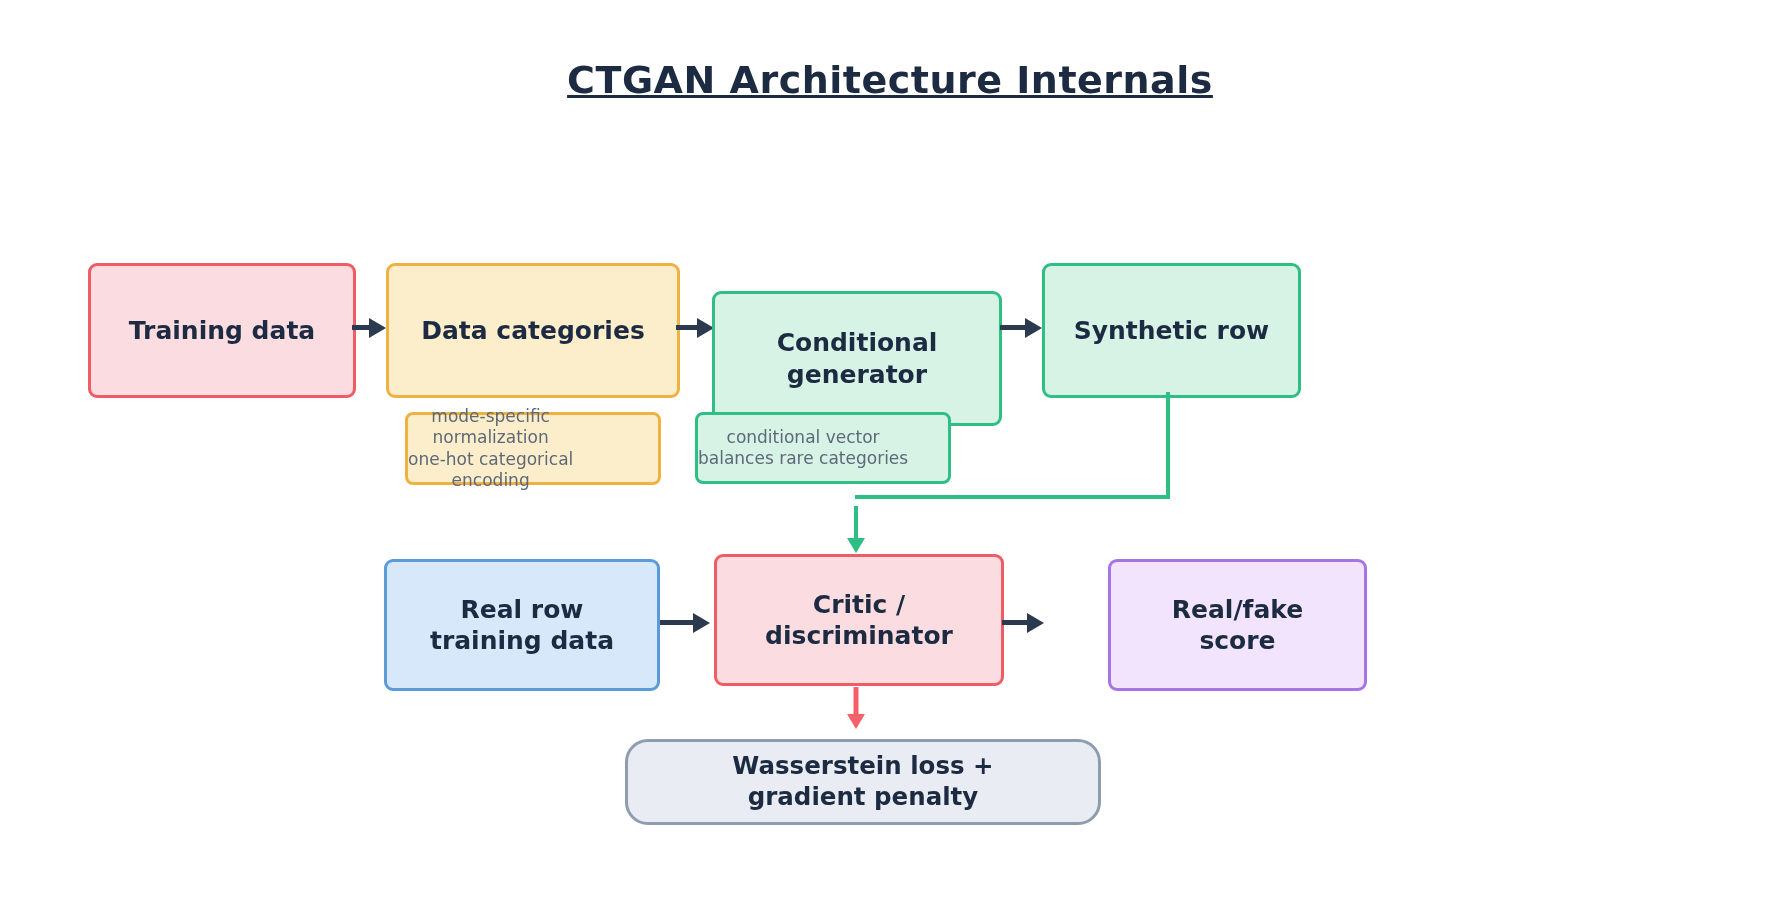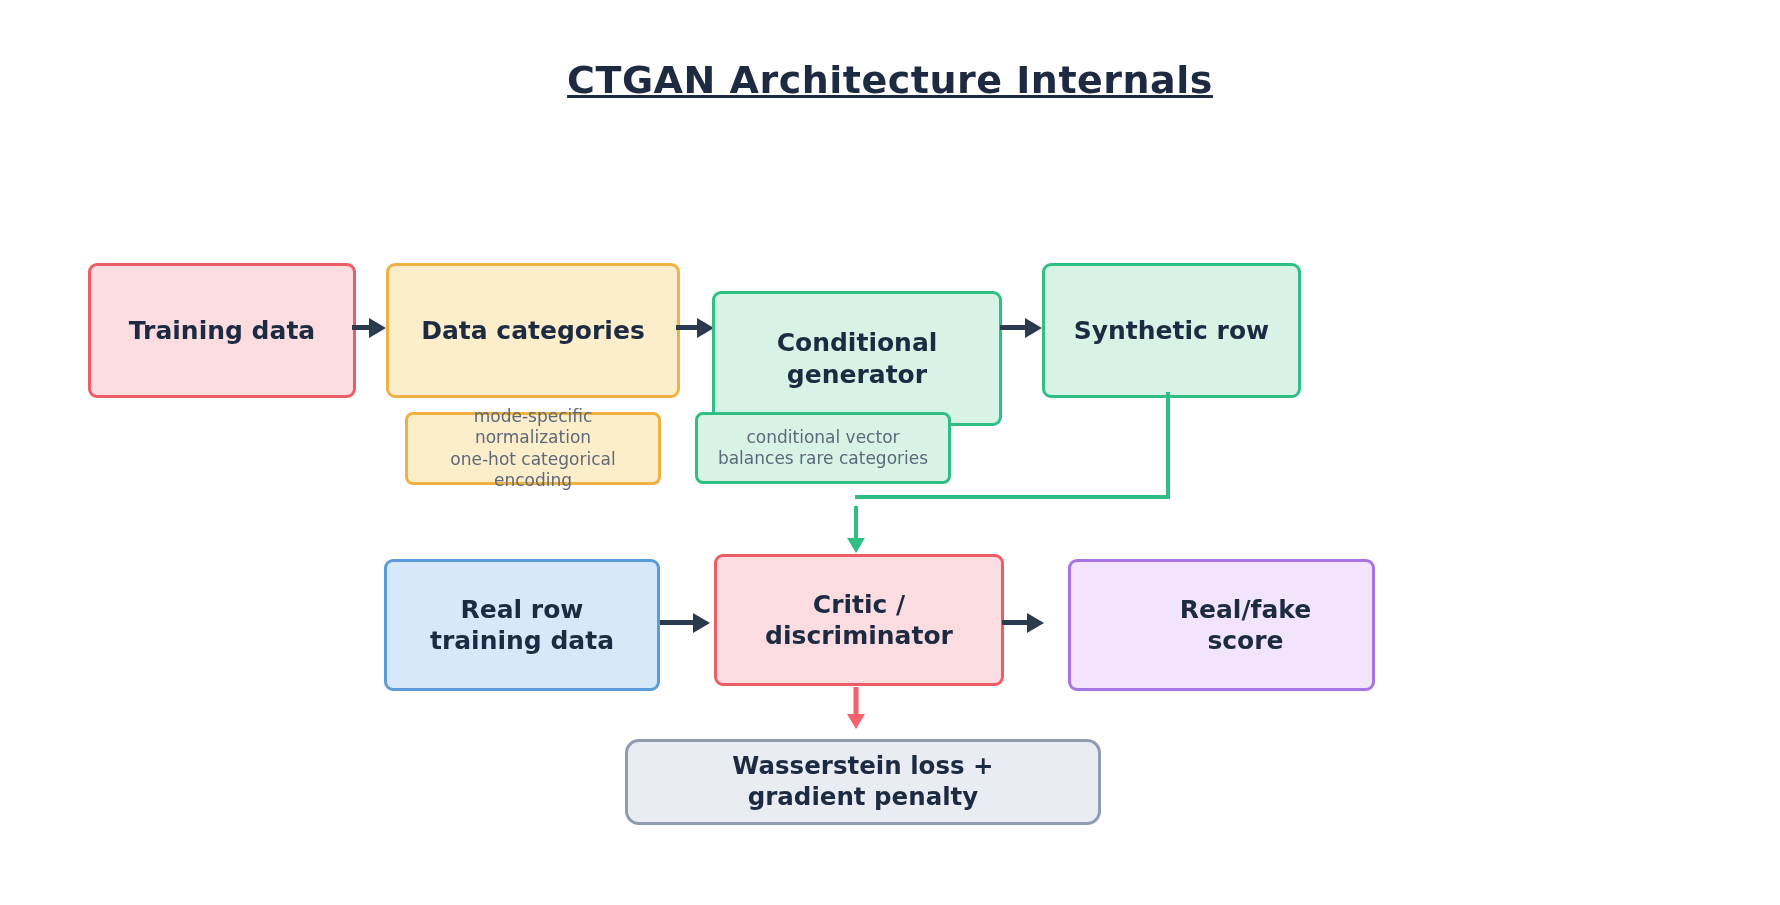--- a/index.html
+++ b/index.html
@@ -19,21 +19,21 @@
   .node span{white-space:pre-line;}
   .pink  {background:#fbdce0;border-color:#ee5c66;}
   .amber {background:#fdeecb;border-color:#f0b143;}
   .green {background:#d7f3e6;border-color:#2fbf84;}
   .blue  {background:#d7e8fb;border-color:#5b9bd9;}
   .purple{background:#f1e4fc;border-color:#a874e4;}
   .gray  {background:#e9edf3;border-color:#8f9cb0;}
 
   .note{
     position:absolute;border-radius:8px;border:3px solid;display:flex;
-    align-items:center;justify-content:center;text-align:center;
+    align-items:center;text-align:center;
     font-size:17px;color:#5d6878;line-height:1.25;overflow:visible;
   }
   .note span{white-space:pre;}
 
   
   .harrow{position:absolute;height:5px;background:#2b3a4e;}
   .harrow::after{
     content:'';position:absolute;right:-17px;top:50%;transform:translateY(-50%);
     border-left:17px solid #2b3a4e;border-top:10px solid transparent;border-bottom:10px solid transparent;
   }
@@ -59,22 +59,22 @@
 
   
   #n-training   {left:88px;  top:263px; width:262px; height:129px;}
   #n-transformer{left:386px; top:263px; width:288px; height:129px;}
   #n-generator  {left:712px; top:263px; width:284px; height:129px;margin-top:28px;}
   #n-synthetic  {left:1042px;top:263px; width:253px; height:129px;}
   #note-transformer{left:405px;top:412px;width:250px;height:67px;background:#fdeecb;border-color:#f0b143;}
   #note-generator  {left:695px;top:412px;width:250px;height:66px;background:#d7f3e6;border-color:#2fbf84;}
   #n-realrow    {left:384px; top:559px; width:270px; height:126px;}
   #n-critic     {left:714px; top:554px; width:284px; height:126px;}
-  #n-realfake   {left:1068px;top:559px; width:253px; height:126px;padding-left:48px;}
-  #n-loss       {left:625px; top:739px; width:470px; height:80px; border-width:3px; border-radius:14px; font-size:24.5px;}
+  #n-realfake   {left:1108px;top:559px; width:253px; height:126px;}
+  #n-loss       {left:625px; top:739px; width:470px; height:80px; border-width:3px; border-radius:23px; font-size:24.5px;}
 
   #a1{left:352px; top:325px; width:17px;}
   #a2{left:676px; top:325px; width:21px;}
   #a3{left:1000px;top:325px; width:25px;}
   #a4{left:660px; top:620px; width:33px;}
   #a5{left:1002px;top:620px; width:25px;}
 
   #gc-v{left:1166px;top:392px;width:3.5px;height:106.5px;}
   #gc-h{left:855px; top:495px;width:314px;height:3.5px;}
   #gc-arrow{left:847px;top:506px;width:18px;height:47px;}

